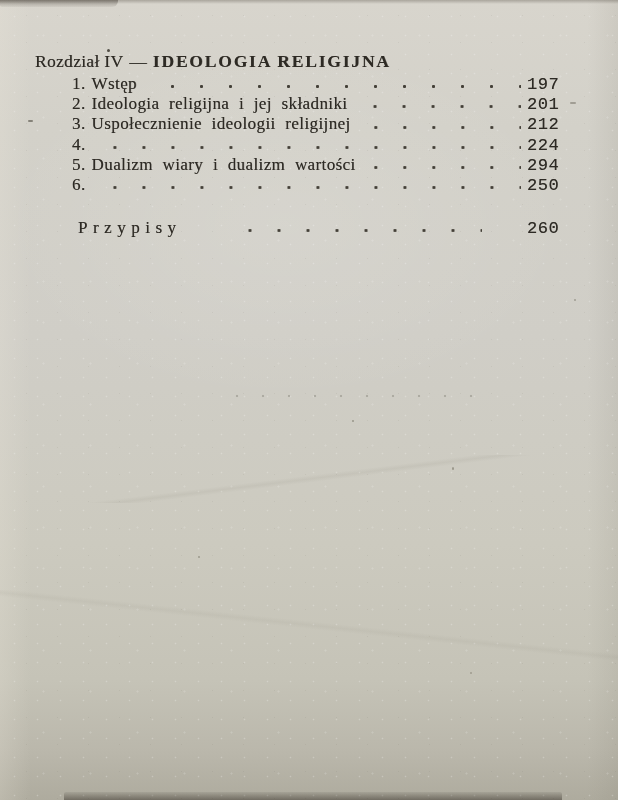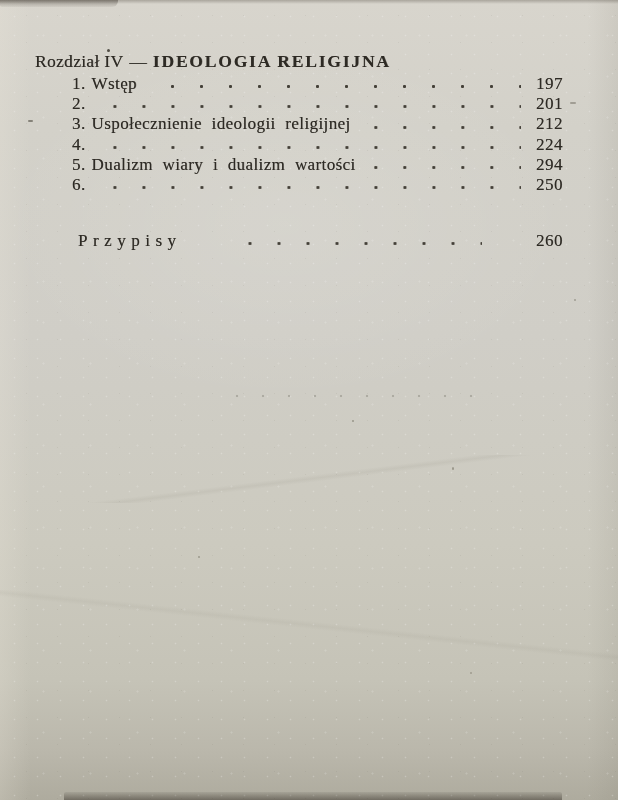--- a/index.html
+++ b/index.html
@@ -53,22 +53,22 @@
     font-size:17px;line-height:20.2px;white-space:nowrap;
     padding-left:37px;letter-spacing:0.4px;word-spacing:5px;
   }
   .toc-row .num{margin-right:6px;}
   .leader{
     flex:1;align-self:stretch;margin:0 6px 0 8px;
     background-image:radial-gradient(circle at 1.5px 1.5px, rgba(52,48,40,0.9) 1.25px, transparent 1.9px);
     background-size:29px 3px;background-repeat:repeat-x;
     background-position:right 2px bottom 6px;
   }
-  .pagenum{width:36px;text-align:right;letter-spacing:0.5px;}
-  .footnotes-row{margin-top:36px;padding-left:43px;gap:39px;}
+  .pagenum{width:36px;letter-spacing:0.5px;font-family:Liberation Mono, monospace;}
+  .footnotes-row{margin-top:23px;padding-left:43px;gap:39px;}
   .footnotes-row .fn-label{letter-spacing:5.5px;}
 
   .ghost-dots{
     position:absolute;left:235px;top:394px;width:240px;height:6px;opacity:.55;pointer-events:none;
     background-image:radial-gradient(circle at 2px 2px, rgba(105,102,92,0.6) 1px, transparent 1.6px);
     background-size:26px 6px;background-repeat:repeat-x;
   }
 </style>
 </head>
 <body>
@@ -99,20 +99,21 @@
   <div class="entries">
   <div class="toc-row">
     <span class="num">1.</span>
     <span class="label">Wstęp</span>
     <span class="leader"></span>
     <span class="pagenum">197</span>
   </div>
 
   <div class="toc-row">
     <span class="num">2.</span>
+    <span class="label">Ideologia religijna i jej składniki</span>
     <span class="leader"></span>
     <span class="pagenum">201</span>
   </div>
 
   <div class="toc-row">
     <span class="num">3.</span>
     <span class="label">Uspołecznienie ideologii religijnej</span>
     <span class="leader"></span>
     <span class="pagenum">212</span>
   </div>

